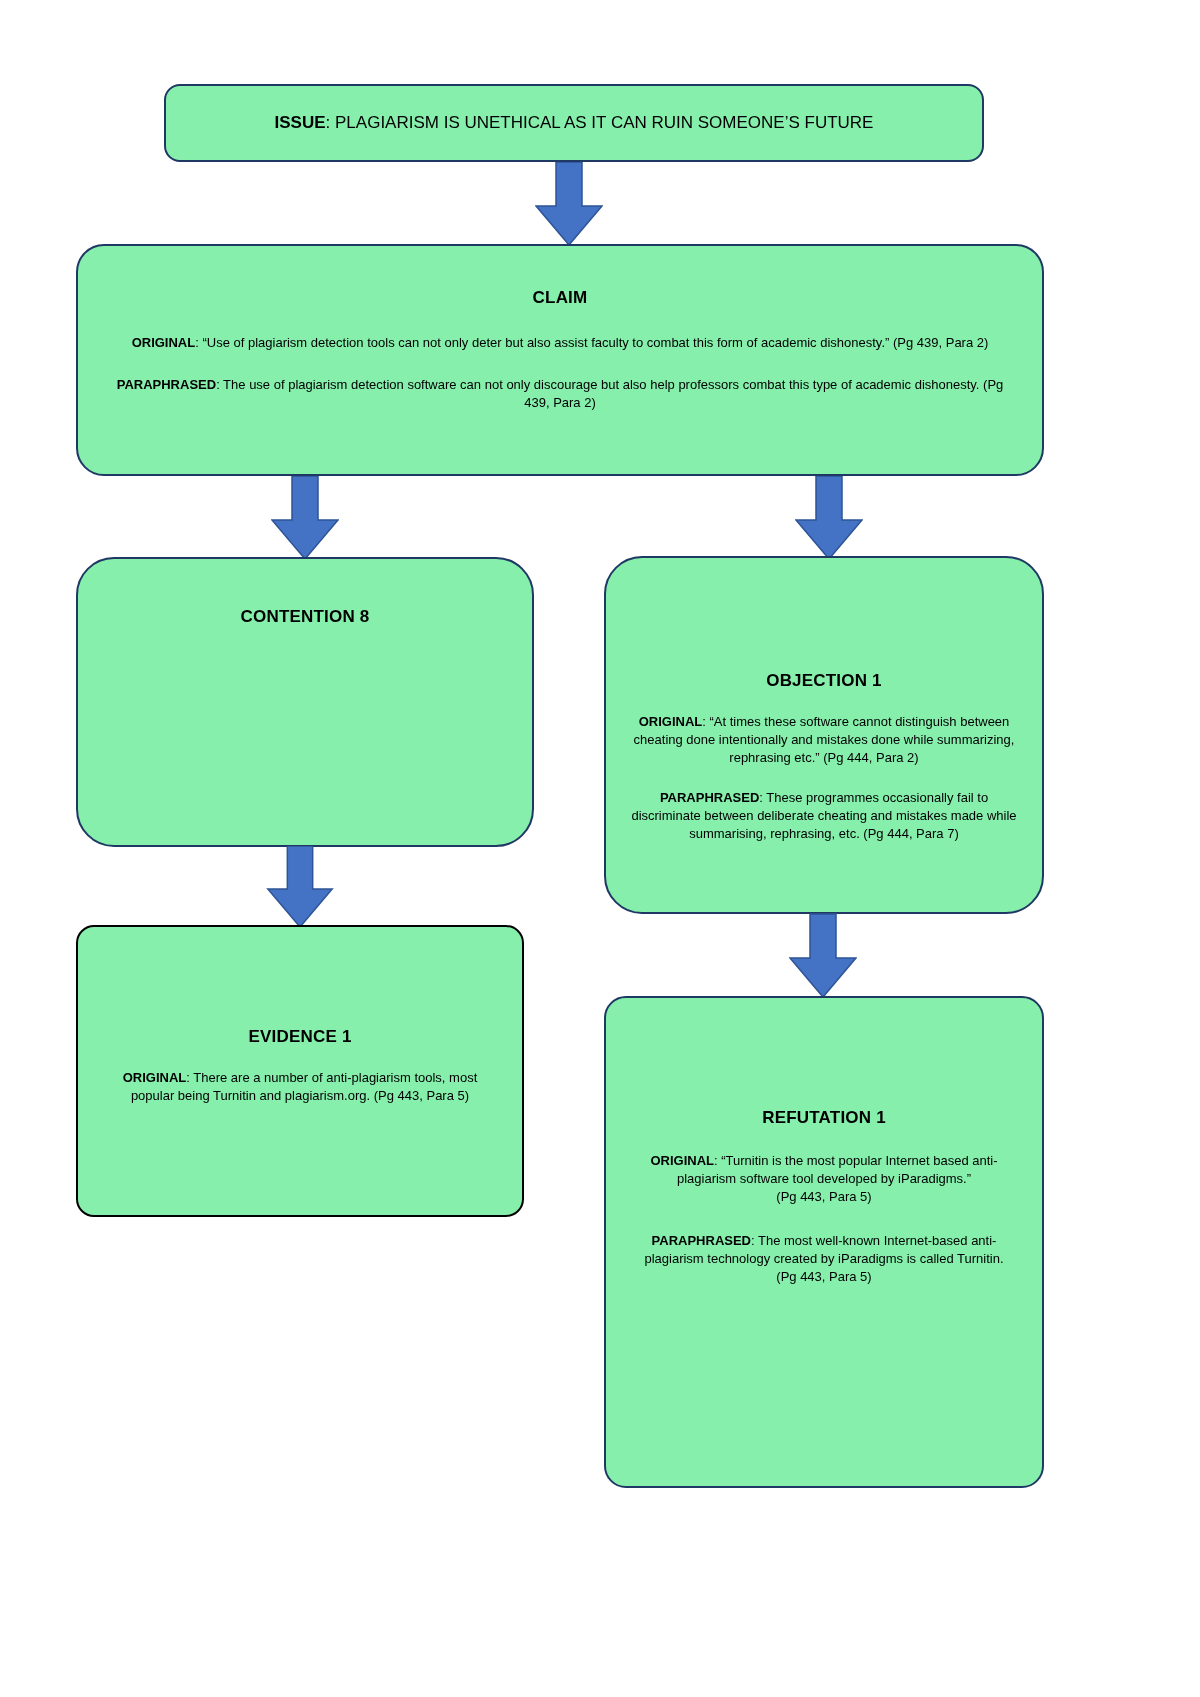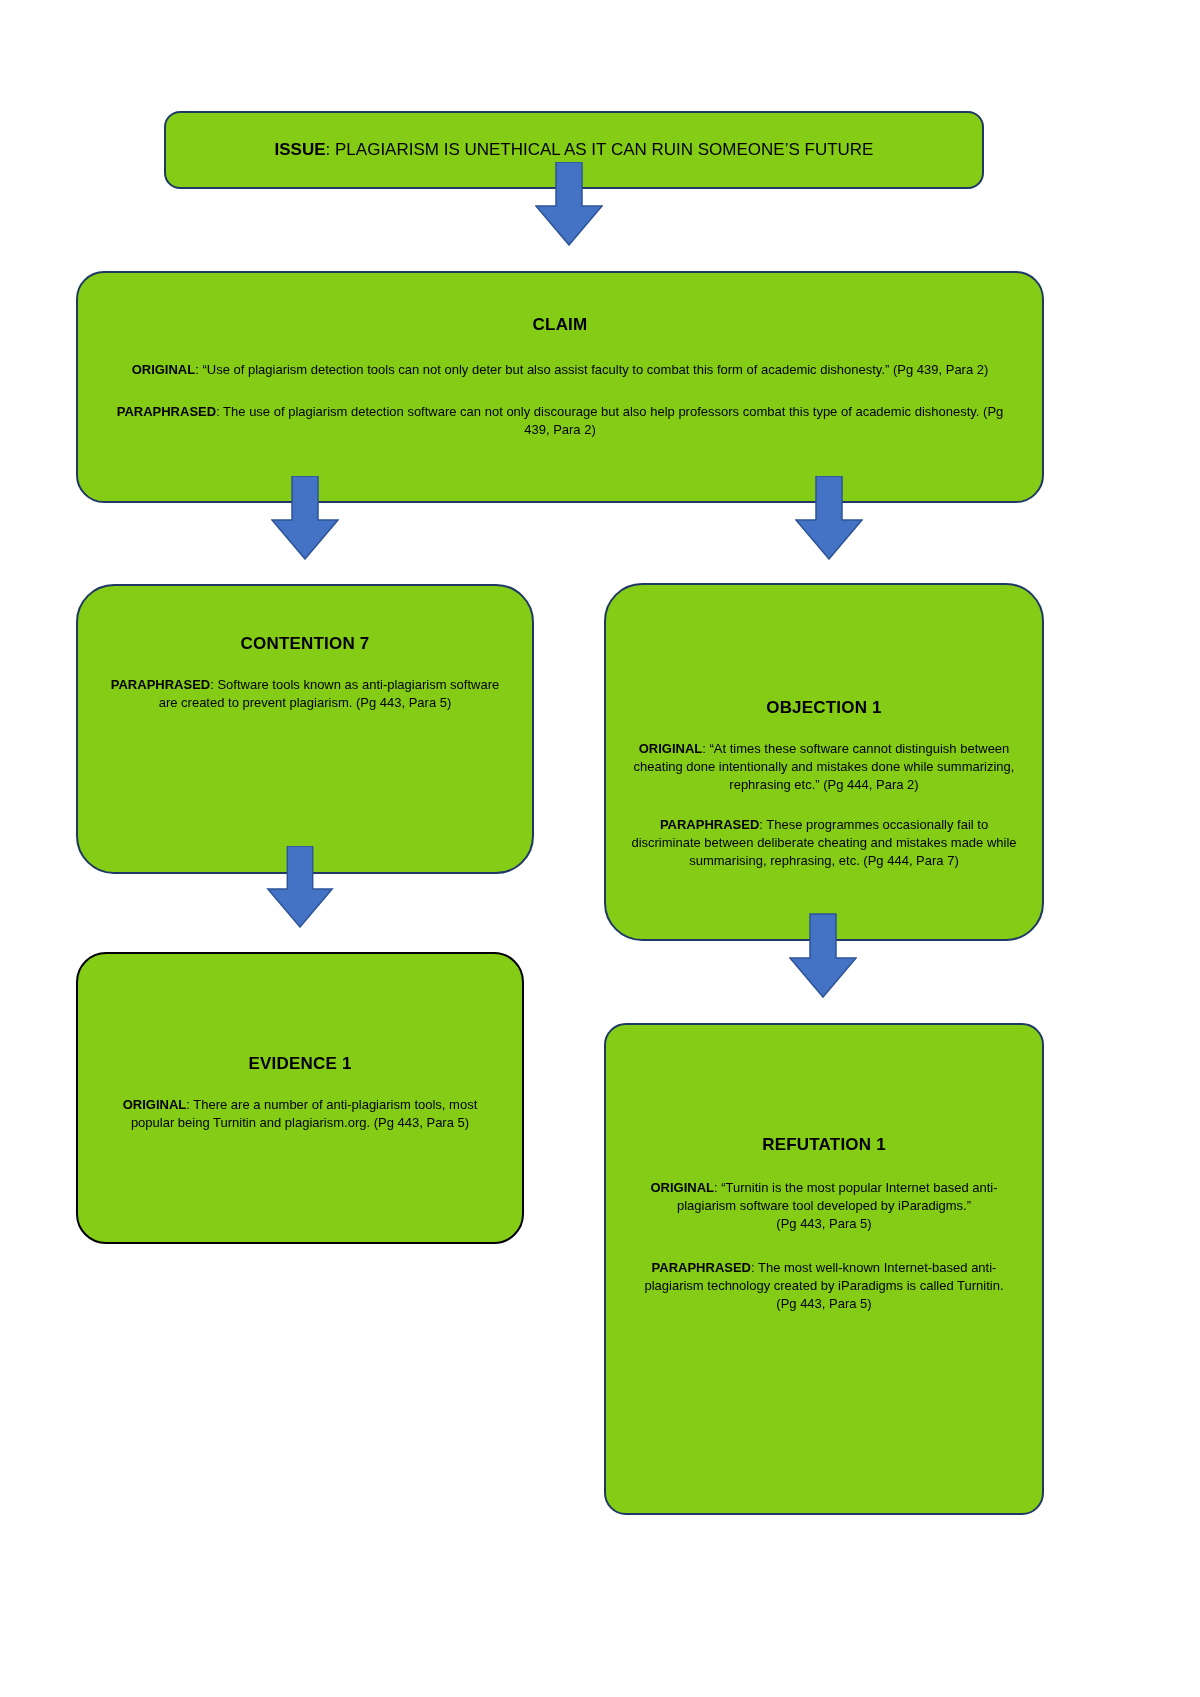--- a/index.html
+++ b/index.html
@@ -16,29 +16,28 @@
     overflow: hidden;
   }
   .canvas {
     position: absolute;
     inset: 0;
   }
   
   .node {
     position: absolute;
     box-sizing: border-box;
-    background: #84cc16;
+    background: #86efac;
     border: 2px solid #1F3864;
     border-radius: 34px;
     display: flex;
     flex-direction: column;
     align-items: center;
     justify-content: flex-start;
     text-align: center;
-    margin-top: 27px;
   }
   .node.black-border {
     border-color: #000000;
   }
   .node-title {
     font-weight: bold;
     font-size: 17px;
     letter-spacing: 0.2px;
   }
   .para {
@@ -96,21 +95,21 @@
   }
   #objection-node .node-title { margin-top: 26px; }
   #objection-node .para { margin-top: 22px; width: 100%; }
   #objection-node .para + .para { margin-top: 22px; }
 
   #evidence-node {
     left: 76px;
     top: 925px;
     width: 448px;
     height: 292px;
-    border-radius: 30px;
+    border-radius: 18px;
     padding: 18px 26px 12px 26px;
   }
   #evidence-node .node-title { margin-top: 82px; }
   #evidence-node .para { margin-top: 22px; width: 100%; text-align: center; }
 
   #refutation-node {
     left: 604px;
     top: 996px;
     width: 440px;
     height: 492px;
@@ -158,24 +157,21 @@
 
   <svg class="arrow" id="arrow-claim-cont" viewBox="0 0 68 84">
     <polygon points="21,0 47,0 47,44 67,44 34,83 1,44 21,44" fill="#4472C4" stroke="#2E5496" stroke-width="1.5"></polygon>
   </svg>
 
   <svg class="arrow" id="arrow-claim-obj" viewBox="0 0 68 84">
     <polygon points="21,0 47,0 47,44 67,44 34,83 1,44 21,44" fill="#4472C4" stroke="#2E5496" stroke-width="1.5"></polygon>
   </svg>
 
   <div class="node" id="contention-node">
-    <div class="node-title">CONTENTION 7</div>
-    <div class="para">
-      <b>PARAPHRASED</b><span>: Software tools known as anti-plagiarism software are created to prevent plagiarism. (Pg 443, Para 5)</span>
-    </div>
+    <div class="node-title">CONTENTION 8</div>
   </div>
 
   <div class="node" id="objection-node">
     <div class="node-title">OBJECTION 1</div>
     <div class="para">
       <b>ORIGINAL</b><span>: “At times these software cannot distinguish between cheating done intentionally and mistakes done while summarizing, rephrasing etc.” (Pg 444, Para 2)</span>
     </div>
     <div class="para">
       <b>PARAPHRASED</b><span>: These programmes occasionally fail to discriminate between deliberate cheating and mistakes made while summarising, rephrasing, etc. (Pg 444, Para 7)</span>
     </div>

